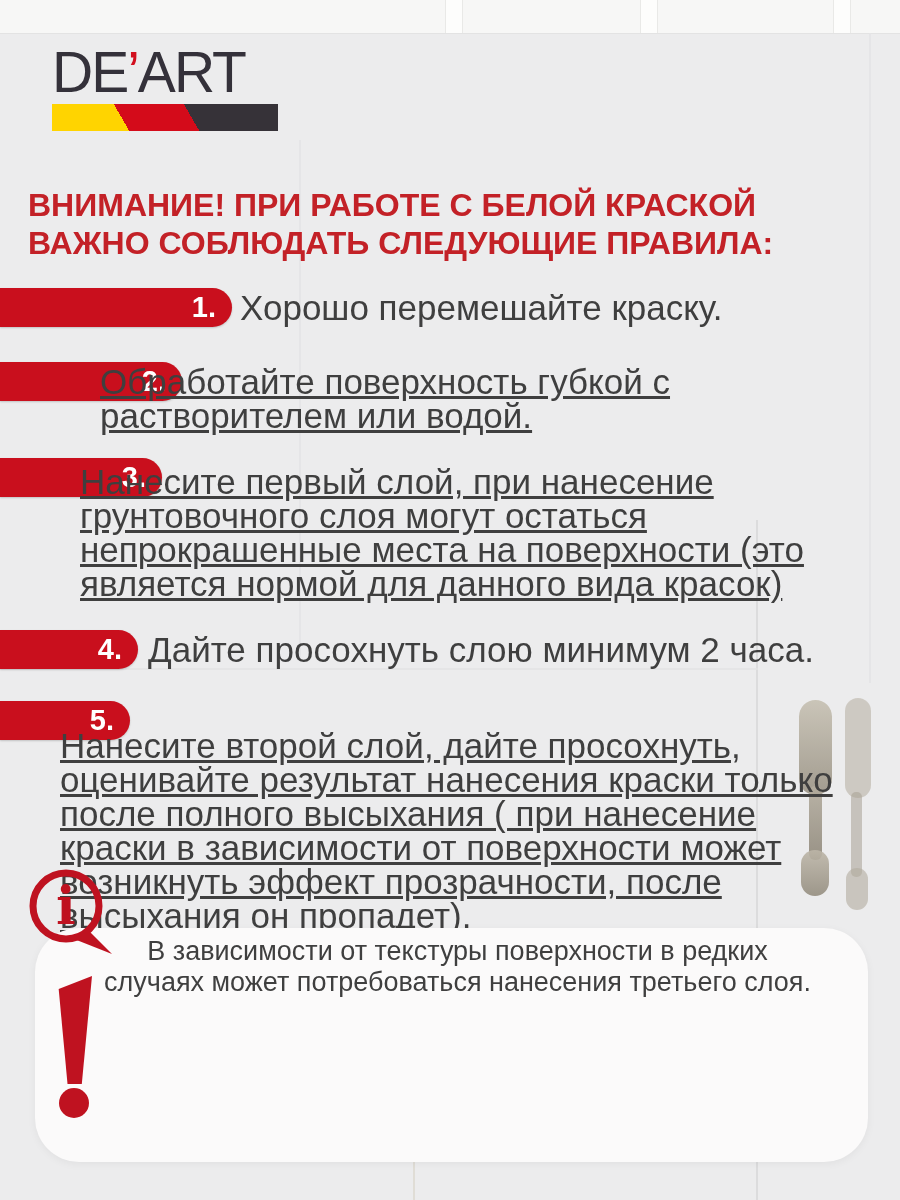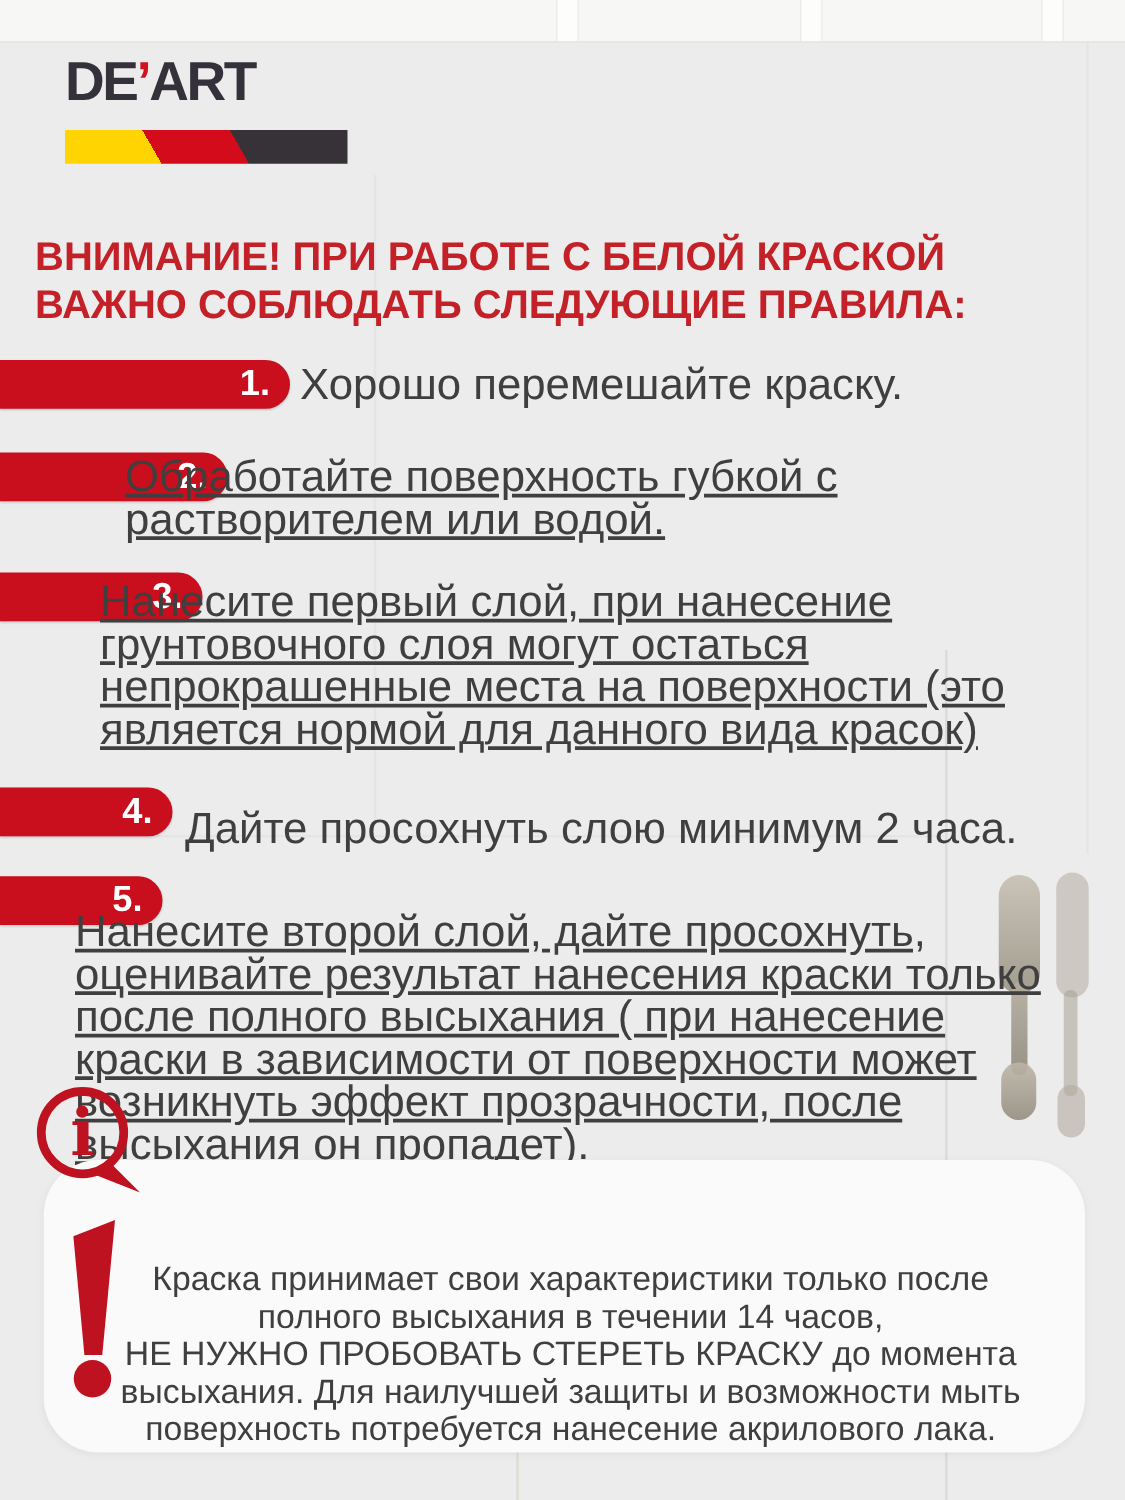--- a/index.html
+++ b/index.html
@@ -17,41 +17,41 @@
   .hline-mid{left:0;top:668px;width:758px;height:2px;background:#e2e2e2;opacity:.7;}
   .vline-d{left:413px;top:1160px;width:2px;height:40px;background:#e0ddd6;}
   .plateA{left:799px;top:700px;width:33px;height:95px;border-radius:17px;background:linear-gradient(180deg,#c6c0b2,#9a9385);opacity:.9;}
   .stemA{left:809px;top:786px;width:13px;height:74px;border-radius:6px;background:linear-gradient(180deg,#b3ac9e,#8f887a);opacity:.9;}
   .knobA{left:801px;top:850px;width:28px;height:46px;border-radius:14px;background:linear-gradient(180deg,#bdb6a8,#948d7f);opacity:.9;}
   .plateB{left:845px;top:698px;width:26px;height:100px;border-radius:13px;background:#b9b3a5;opacity:.6;}
   .stemB{left:851px;top:792px;width:11px;height:85px;border-radius:5px;background:#a8a193;opacity:.55;}
   .knobB{left:846px;top:868px;width:22px;height:42px;border-radius:11px;background:#b3ac9e;opacity:.6;}
 
   
-  .logo{position:absolute;left:52px;top:44px;font-size:44px;font-weight:bold;letter-spacing:-2px;color:#34313a;line-height:1;}
+  .logo{position:absolute;left:52px;top:44px;font-size:57px;font-weight:normal;letter-spacing:-2px;color:#34313a;line-height:1;}
   .logo .apos{color:#d2101f;}
   .flag-stripe{position:absolute;left:52px;top:104px;width:226px;height:27px;
     background:linear-gradient(60deg,#ffd400 0 32%,#d40b1a 32% 61%,#363238 61% 100%);}
   .page-title{position:absolute;left:310px;right:20px;top:54px;text-align:center;
     font-size:61px;font-weight:bold;color:#2c2c32;letter-spacing:1px;}
 
   
   .attention{position:absolute;left:28px;right:28px;top:186px;text-align:left;
     font-size:32px;font-weight:bold;color:#c32127;line-height:38px;white-space:pre-line;}
 
   
   .pill{position:absolute;left:0;height:39px;background:#c90f1d;border-radius:0 22px 22px 0;
     color:#ffffff;font-weight:bold;font-size:29px;line-height:39px;text-align:right;
     padding-right:16px;box-sizing:border-box;box-shadow:0 1px 2px rgba(0,0,0,.18);}
   .step-text{position:absolute;color:#3f3f3f;font-size:35px;line-height:34px;white-space:pre-line;}
   .centered{text-align:left;text-decoration:underline;}
   .p1{top:288px;width:232px;} .t1{left:240px;top:291px;}
   .p2{top:362px;width:182px;} .t2{left:100px;right:30px;top:365px;}
   .p3{top:458px;width:162px;} .t3{left:80px;right:20px;top:465px;}
-  .p4{top:630px;width:138px;} .t4{left:148px;top:646px;}
+  .p4{top:630px;width:138px;} .t4{left:148px;top:633px;}
   .p5{top:701px;width:130px;} .t5{left:60px;right:25px;top:704px;margin-top:25px;}
 
   
   .notes-panel{position:absolute;left:35px;top:928px;width:833px;height:234px;border-radius:44px;
     background:#fbfafa;box-shadow:0 2px 8px rgba(0,0,0,.05);}
   .info-note{position:absolute;left:70px;right:55px;top:936px;text-align:center;
     font-size:27px;line-height:31px;color:#3f3f3f;white-space:pre-line;}
   .important-note{position:absolute;left:55px;right:42px;top:1008px;text-align:center;
     font-size:27px;line-height:30px;color:#3f3f3f;white-space:pre-line;}
 
@@ -120,25 +120,22 @@
   <div class="notes-panel"></div>
 
   <div class="info-bubble">
     <svg width="100" height="100" viewBox="0 0 100 100">
       <circle cx="46" cy="42" r="33" fill="none" stroke="#bf1220" stroke-width="7"></circle>
       <path d="M 66 64 L 92 90 L 54 75 Z" fill="#bf1220"></path>
       <text x="46" y="60" font-size="52" font-weight="bold" font-family="DejaVu Serif, serif" fill="#bf1220" text-anchor="middle">i</text>
     </svg>
   </div>
 
+  <div class="info-note">В зависимости от текстуры поверхности в редких
+случаях может потребоваться нанесения третьего слоя.</div>
 
   <div>
     <div class="excl-bar"></div>
     <div class="excl-dot"></div>
   </div>
 
-  <div class="important-note">Краска принимает свои характеристики только после
-полного высыхания в течении 14 часов,
-НЕ НУЖНО  ПРОБОВАТЬ СТЕРЕТЬ КРАСКУ до момента
-высыхания. Для наилучшей защиты и возможности мыть
-поверхность потребуется нанесение акрилового лака.</div>
 
 </div>
 
 </body></html>

